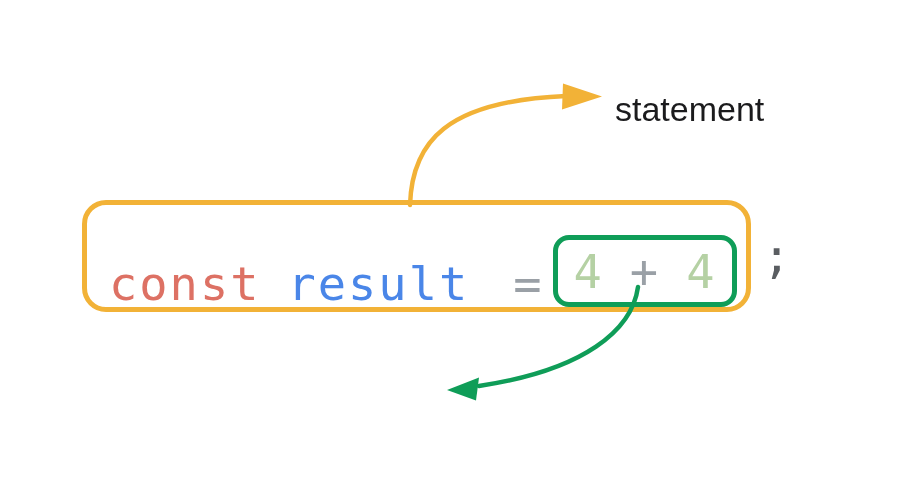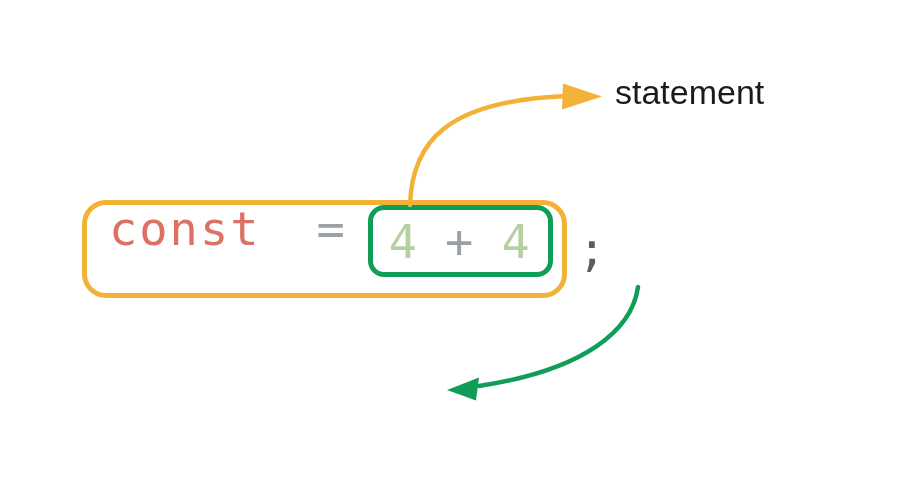--- a/index.html
+++ b/index.html
@@ -16,49 +16,48 @@
     font-family: "Liberation Sans", sans-serif;
   }
   
   .label {
     position: absolute;
     font-size: 34px;
     line-height: 1.2;
     color: var(--label-black, #1b1b1d);
     white-space: pre;
   }
-  .label-statement { left: 615px; top: 72px; }
+  .label-statement { left: 615px; top: 89px; }
   .label-expression { left: 256px; top: 359px; }
 
   
   .code-row {
     position: absolute;
     left: 82px;
     top: 200px;
     display: flex;
     align-items: center;
     font-family: "DejaVu Sans Mono", "Liberation Mono", monospace;
     font-size: 47px;
     letter-spacing: 2px;
     z-index: 2;
   }
   .code-row span {
     line-height: 1;
     white-space: pre;
   }
   .statement-box {
     box-sizing: border-box;
-    height: 98px;
+    height: 112px;
     border: 5px solid var(--statement-accent, #f2b237);
     border-radius: 24px;
     display: flex;
-    align-items: flex-start;
+    align-items: flex-end;
     padding: 0 9px 0 22px;
     background: #ffffff;
-    gap: 12px;
   }
   .expression-box {
     box-sizing: border-box;
     height: 72px;
     border: 5px solid var(--expression-accent, #0f9d58);
     border-radius: 16px;
     display: flex;
     align-items: center;
     padding: 0 16px;
     margin-left: 9px;
@@ -101,20 +100,21 @@
     <polygon class="arrow-head orange" points="563,83.5 602,96.5 562,109.5"></polygon>
     <path class="arrow-curve green" d="M 638 287 C 632 330, 585 370, 479 386"></path>
     <polygon class="arrow-head green" points="479,377.5 447,390 476,400.5"></polygon>
   </svg>
 
   <div class="label label-statement">statement</div>
 
   <div class="code-row">
     <div class="statement-box">
       <span class="kw">const</span>
+      <span class="id">result</span>
       <span class="eq">=</span>
       <span class="expression-box">
         <span class="num">4</span>
         <span class="op">+</span>
         <span class="num">4</span>
       </span>
     </div>
     <span class="semi">;</span>
   </div>
 

